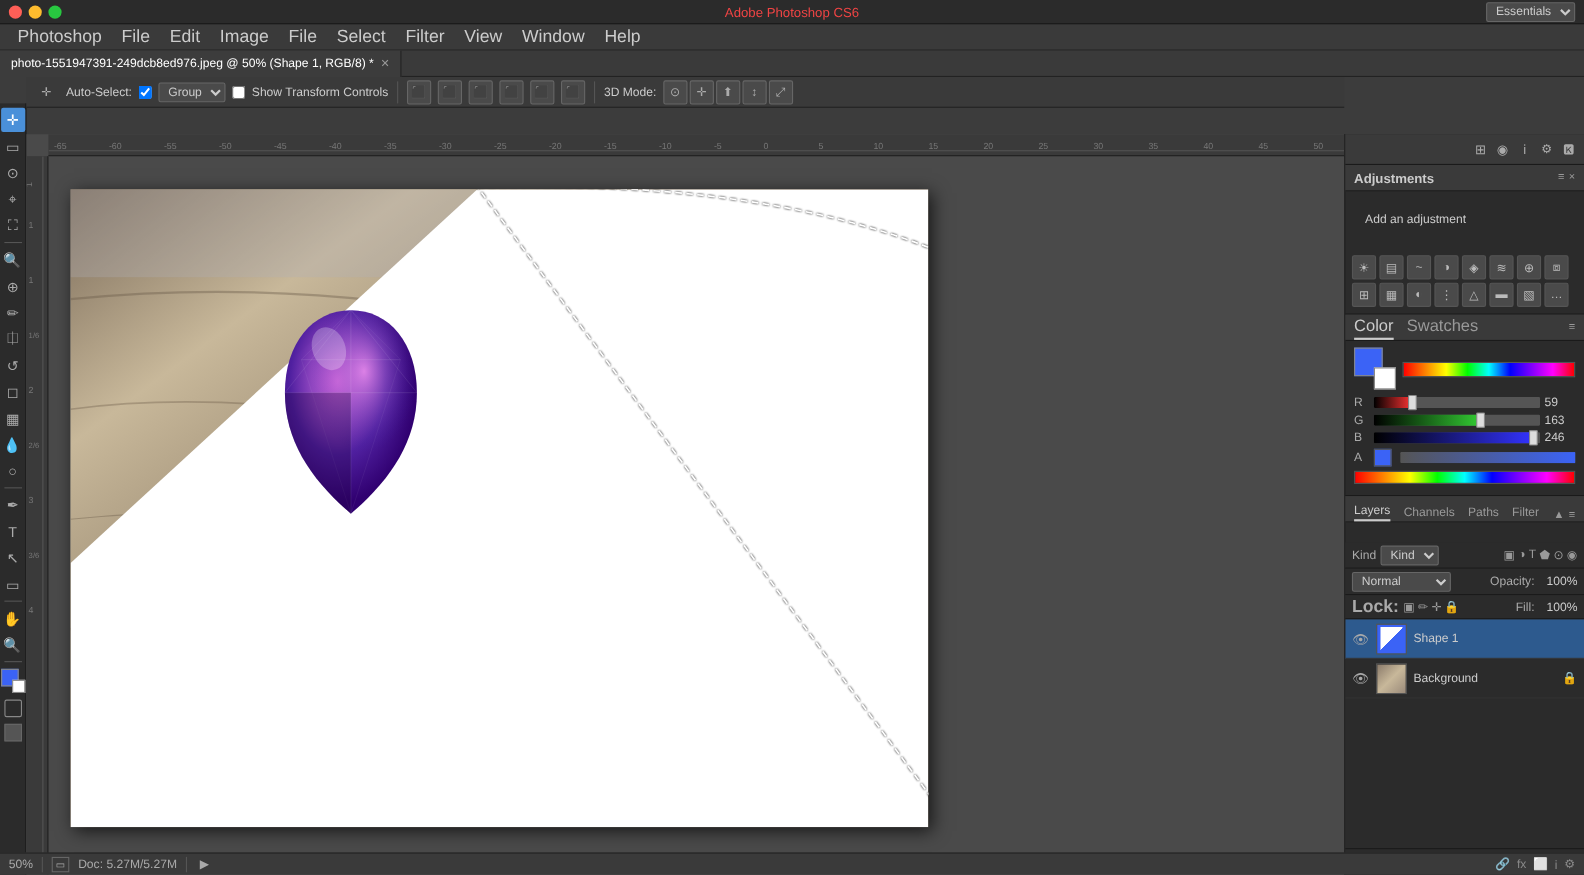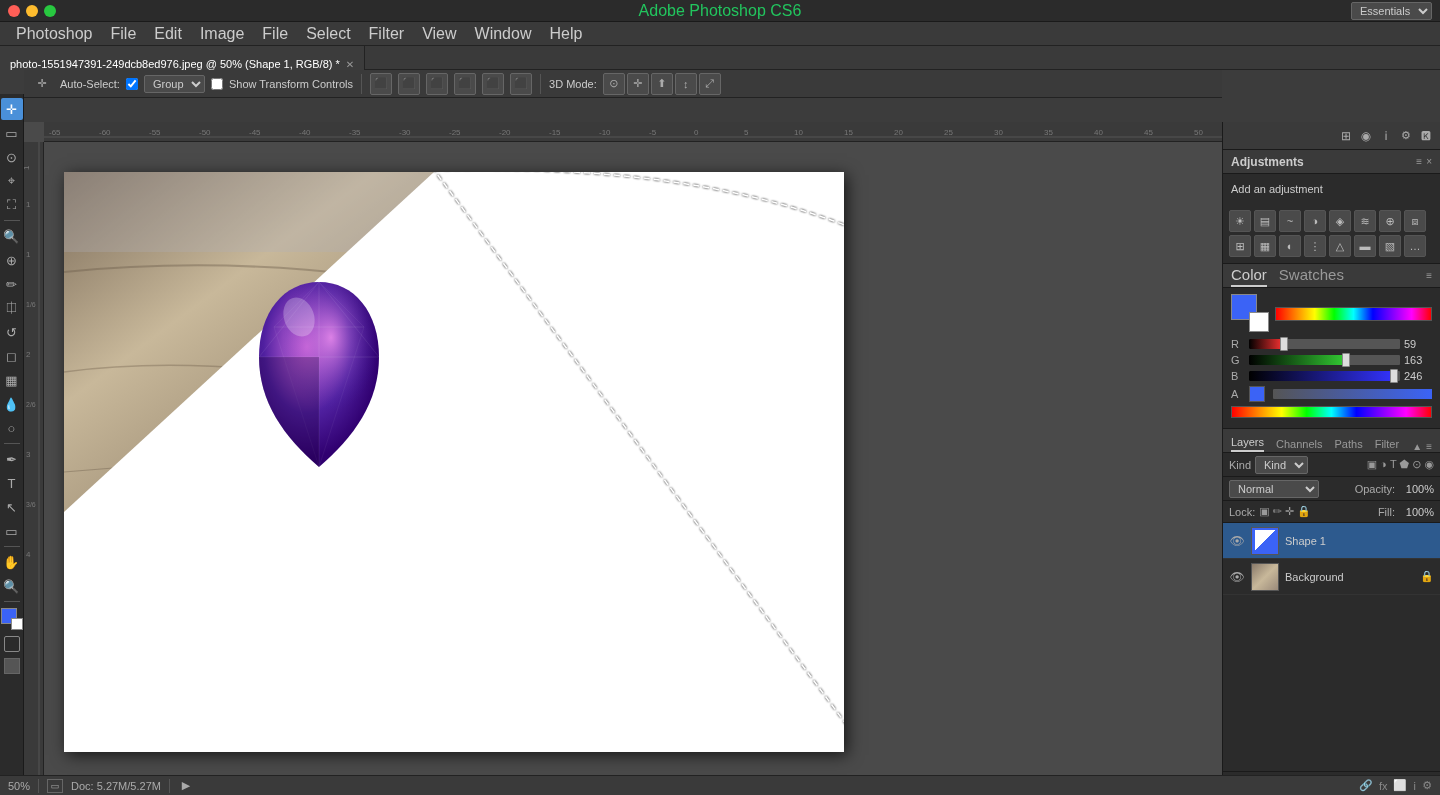--- a/index.html
+++ b/index.html
@@ -9,42 +9,42 @@
     #titlebar {
       width: 100%; height: 22px; background: #2b2b2b;
       display: flex; align-items: center; justify-content: center;
       position: relative; border-bottom: 1px solid #1a1a1a;
     }
     #titlebar .traffic-lights { position: absolute; left: 8px; display: flex; gap: 6px; align-items: center; }
     .tl { width: 12px; height: 12px; border-radius: 50%; }
     .tl-close { background: #ff5f57; }
     .tl-min { background: #febc2e; }
     .tl-max { background: #28c840; }
-    #titlebar .title { font-size: 16px; color: #22c55e; }
+    #titlebar .title { font-size: 12px; color: #ef4444; }
 
     
     #menubar {
       width: 100%; height: 24px; background: #3a3a3a;
       display: flex; align-items: center; padding: 0 8px; gap: 2px;
       border-bottom: 1px solid #222;
     }
     .menu-item { padding: 2px 8px; color: #ccc; font-size: 16px; cursor: pointer; border-radius: 3px; }
 
     
     #tabbar {
       width: 100%; height: 24px; background: #3a3a3a;
       display: flex; align-items: center;
       border-bottom: 1px solid #222;
     }
     .tab {
       height: 24px; padding: 0 10px; display: flex; align-items: center;
       font-size: 11px; color: #ccc; background: #4a4a4a;
       border-right: 1px solid #222; gap: 6px; cursor: pointer;
     }
-    .tab.active { background: #3c3c3c; color: #fff; align-items: flex-end; }
+    .tab.active { background: #3c3c3c; color: #fff; }
     .tab-close { font-size: 10px; color: #999; cursor: pointer; }
 
     
     #main { display: flex; width: 100%; height: calc(795px - 22px - 24px - 24px - 24px); }
 
     
     #toolbar {
       width: 24px; background: #2b2b2b;
       display: flex; flex-direction: column; align-items: center;
       padding: 4px 0; gap: 2px; border-right: 1px solid #1a1a1a;
@@ -122,21 +122,21 @@
     .panel-title { font-size: 12px; color: #ccc; font-weight: 600; }
     .panel-icons { display: flex; gap: 4px; }
     .panel-icon { font-size: 10px; color: #999; cursor: pointer; }
 
     .adj-icons-grid { padding: 6px; display: flex; flex-wrap: wrap; gap: 3px; }
     .adj-icon-btn {
       width: 22px; height: 22px; background: #4a4a4a; border: 1px solid #555;
       display: flex; align-items: center; justify-content: center;
       font-size: 11px; color: #bbb; cursor: pointer; border-radius: 2px;
     }
-    .adj-subtitle { padding: 9px 8px; font-size: 11px; color: #ccc; }
+    .adj-subtitle { padding: 20px 8px; font-size: 11px; color: #ccc; margin-left: 10px; }
 
     
     #color-panel { border-bottom: 1px solid #1a1a1a; }
     .color-panel-header {
       height: 24px; background: #3a3a3a; display: flex; align-items: center;
       padding: 0 8px; border-bottom: 1px solid #1a1a1a; justify-content: space-between;
     }
     .color-tabs { display: flex; gap: 12px; }
     .color-tab { font-size: 15px; color: #999; cursor: pointer; padding: 2px 0; }
     .color-tab.active { color: #ccc; border-bottom: 2px solid #ccc; }
@@ -164,21 +164,21 @@
     #layers-panel { flex: 1; display: flex; flex-direction: column; min-height: 0; }
     .layers-tabs {
       height: 24px; background: #3a3a3a; display: flex; align-items: flex-end;
       padding: 0 8px; border-bottom: 1px solid #1a1a1a; gap: 12px;
     }
     .layers-tab { font-size: 11px; color: #999; cursor: pointer; padding: 2px 0; }
     .layers-tab.active { color: #ccc; border-bottom: 2px solid #ccc; }
 
     .layers-filter {
       height: 24px; background: #2b2b2b; display: flex; align-items: center;
-      padding: 0 6px; gap: 4px; border-bottom: 1px solid #1a1a1a;
+      padding: 0 6px; gap: 4px; border-bottom: 1px solid #1a1a1a; margin-top: 18px;
     }
     .filter-label { font-size: 11px; color: #aaa; }
     .filter-select {
       background: #4a4a4a; border: 1px solid #666; color: #ccc;
       font-size: 11px; padding: 1px 4px; border-radius: 2px; height: 18px;
     }
     .filter-icons { display: flex; gap: 3px; margin-left: auto; }
     .filter-icon { font-size: 11px; color: #999; cursor: pointer; }
 
     .blend-row {
@@ -189,21 +189,21 @@
       background: #4a4a4a; border: 1px solid #666; color: #ccc;
       font-size: 11px; padding: 1px 4px; border-radius: 2px; height: 18px; width: 90px;
     }
     .opacity-label { font-size: 11px; color: #aaa; margin-left: auto; }
     .opacity-value { font-size: 11px; color: #ccc; width: 35px; text-align: right; }
 
     .lock-row {
       height: 22px; background: #2b2b2b; display: flex; align-items: center;
       padding: 0 6px; gap: 4px; border-bottom: 1px solid #1a1a1a;
     }
-    .lock-label { font-size: 11px; color: #aaa; }
+    .lock-label { font-size: 16px; color: #aaa; font-weight: bold; }
     .lock-icons { display: flex; gap: 3px; }
     .lock-icon { font-size: 11px; color: #999; cursor: pointer; }
     .fill-label { font-size: 11px; color: #aaa; margin-left: auto; }
     .fill-value { font-size: 11px; color: #ccc; width: 35px; text-align: right; }
 
     .layers-list { flex: 1; overflow-y: auto; background: #2b2b2b; }
     .layer-row {
       height: 36px; display: flex; align-items: center; padding: 0 6px; gap: 6px;
       border-bottom: 1px solid #333; cursor: pointer;
     }

